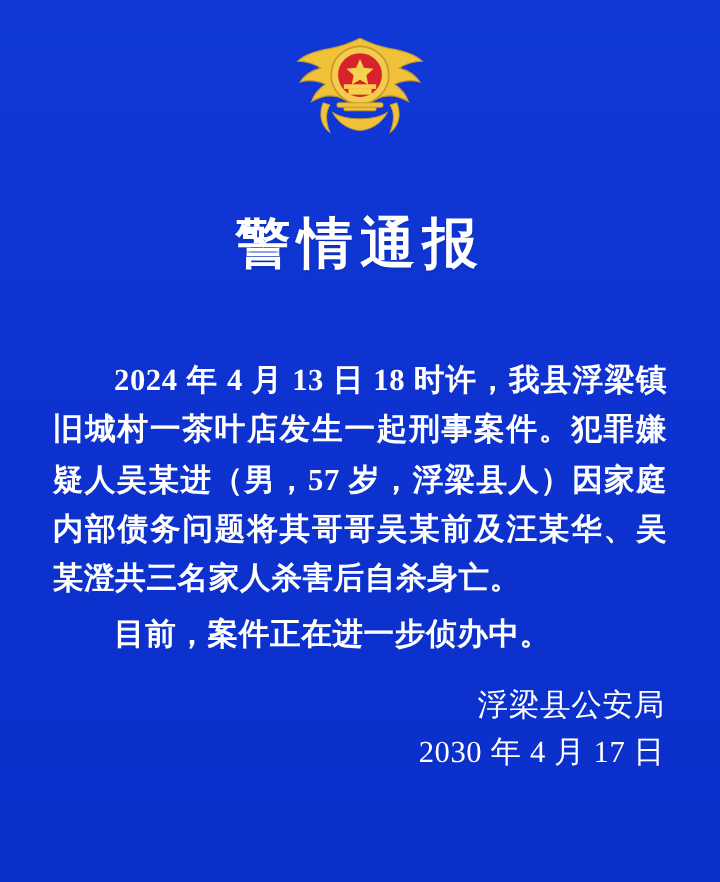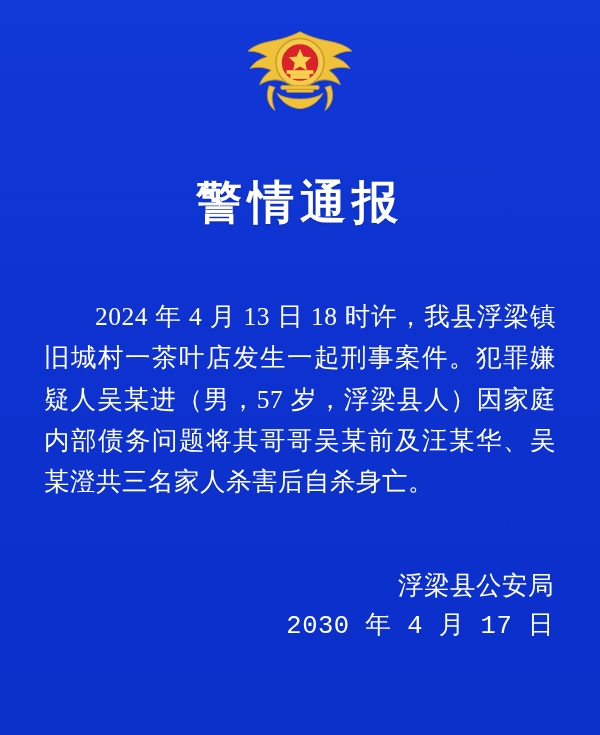--- a/index.html
+++ b/index.html
@@ -49,37 +49,37 @@
     color: #ffffff;
     font-size: 25.5px;
     line-height: 1.62;
     letter-spacing: 0.5px;
     text-align: justify;
     text-justify: inter-ideograph;
   }
   .para {
     text-indent: 2em;
     margin: 0 0 6px 0;
+    font-weight: bold;
   }
   .para + .para {
     margin-top: 6px;
   }
   .signature {
     position: absolute;
     right: 46px;
     bottom: 88px;
     color: #ffffff;
     font-size: 25.5px;
     line-height: 1.55;
     text-align: right;
     letter-spacing: 0.5px;
   }
   .sig-line {
     display: block;
-    font-family: Liberation Mono, monospace;
   }
 </style>
 </head>
 <body>
 
 <div class="poster">
 
   <div class="emblem-wrap">
     <svg class="emblem" viewBox="0 0 120 100" aria-hidden="true">
 
@@ -99,20 +99,21 @@
       <path d="M36 68 C46 76 74 76 84 68 C78 80 66 84 60 84 C54 84 42 80 36 68 Z" fill="#efc23a" stroke="#c9992a" stroke-width="0.8"></path>
       <path d="M28 60 C24 70 26 80 34 86 C30 76 30 68 34 62 Z" fill="#efc23a" stroke="#c9992a" stroke-width="0.8"></path>
       <path d="M92 60 C96 70 94 80 86 86 C90 76 90 68 86 62 Z" fill="#efc23a" stroke="#c9992a" stroke-width="0.8"></path>
     </svg>
   </div>
 
   <div class="title">警情通报</div>
 
   <div class="body-text">
     <p class="para">2024 年 4 月 13 日 18 时许，我县浮梁镇旧城村一茶叶店发生一起刑事案件。犯罪嫌疑人吴某进（男，57 岁，浮梁县人）因家庭内部债务问题将其哥哥吴某前及汪某华、吴某澄共三名家人杀害后自杀身亡。</p>
+    <p class="para">目前，案件正在进一步侦办中。</p>
   </div>
 
   <div class="signature">
     <span class="sig-line">浮梁县公安局</span>
     <span class="sig-line">2030 年 4 月 17 日</span>
   </div>
 
 </div>
 
 </body></html>

